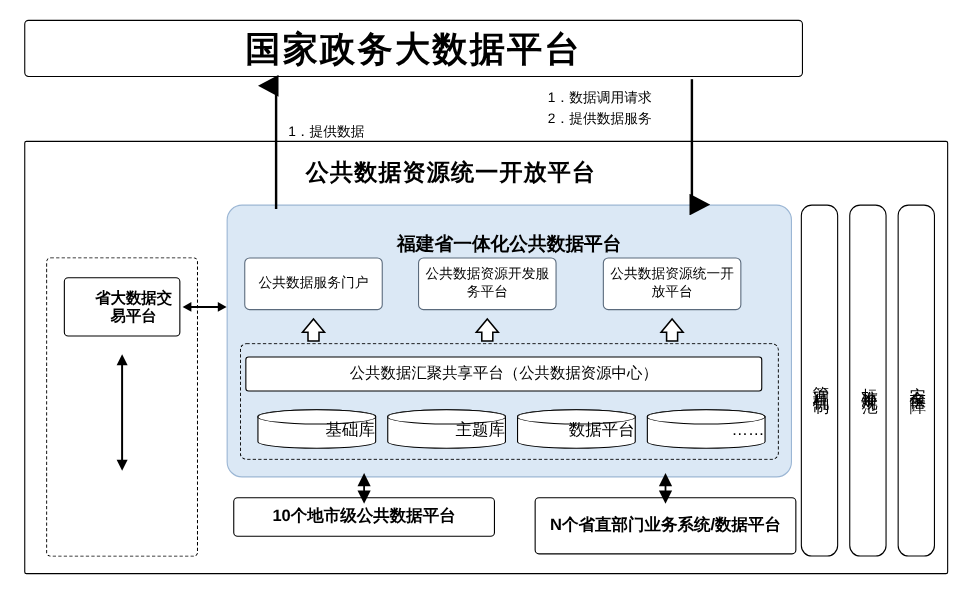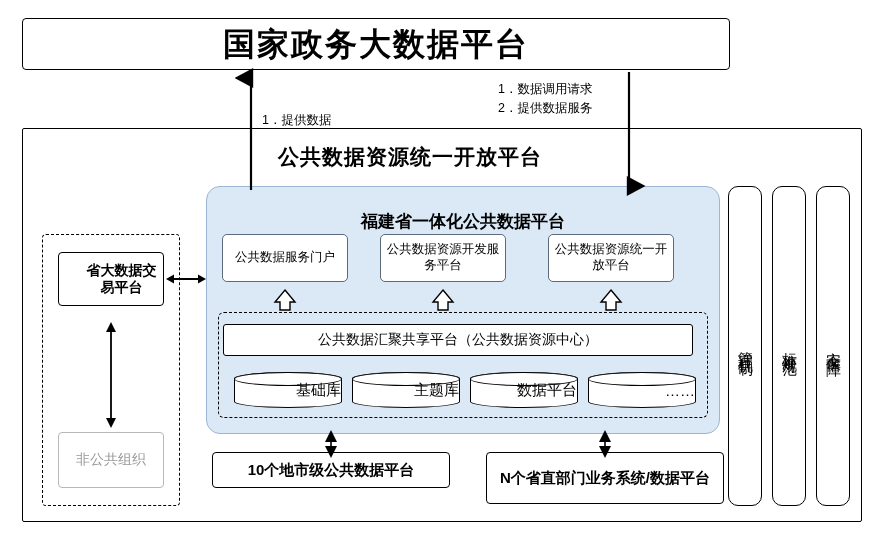--- a/index.html
+++ b/index.html
@@ -232,21 +232,20 @@
   <div class="db-cyl" id="db-4">
       <span>……</span>
     </div>
 
   <div class="box vbox" id="vbox-1">管理机制</div>
   <div class="box vbox" id="vbox-2">标准规范</div>
   <div class="box vbox" id="vbox-3">安全保障</div>
 
   <div class="box" id="left-dashed"></div>
   <div class="box" id="exchange-platform">省大数据交易平台</div>
-  <div class="box" id="non-public-org">非公共组织</div>
 
   <div class="box" id="city-platforms">10个地市级公共数据平台</div>
   <div class="box" id="dept-platforms">N个省直部门业务系统/数据平台</div>
 
   <svg class="overlay" viewBox="0 0 884 540">
     <defs>
       <marker id="arrow-up" markerWidth="10" markerHeight="10" refX="5" refY="8" orient="auto">
         <path d="M5,0 L10,9 L0,9 Z" fill="#000"></path>
       </marker>
       <marker id="arrow-down" markerWidth="10" markerHeight="10" refX="5" refY="8" orient="auto">

